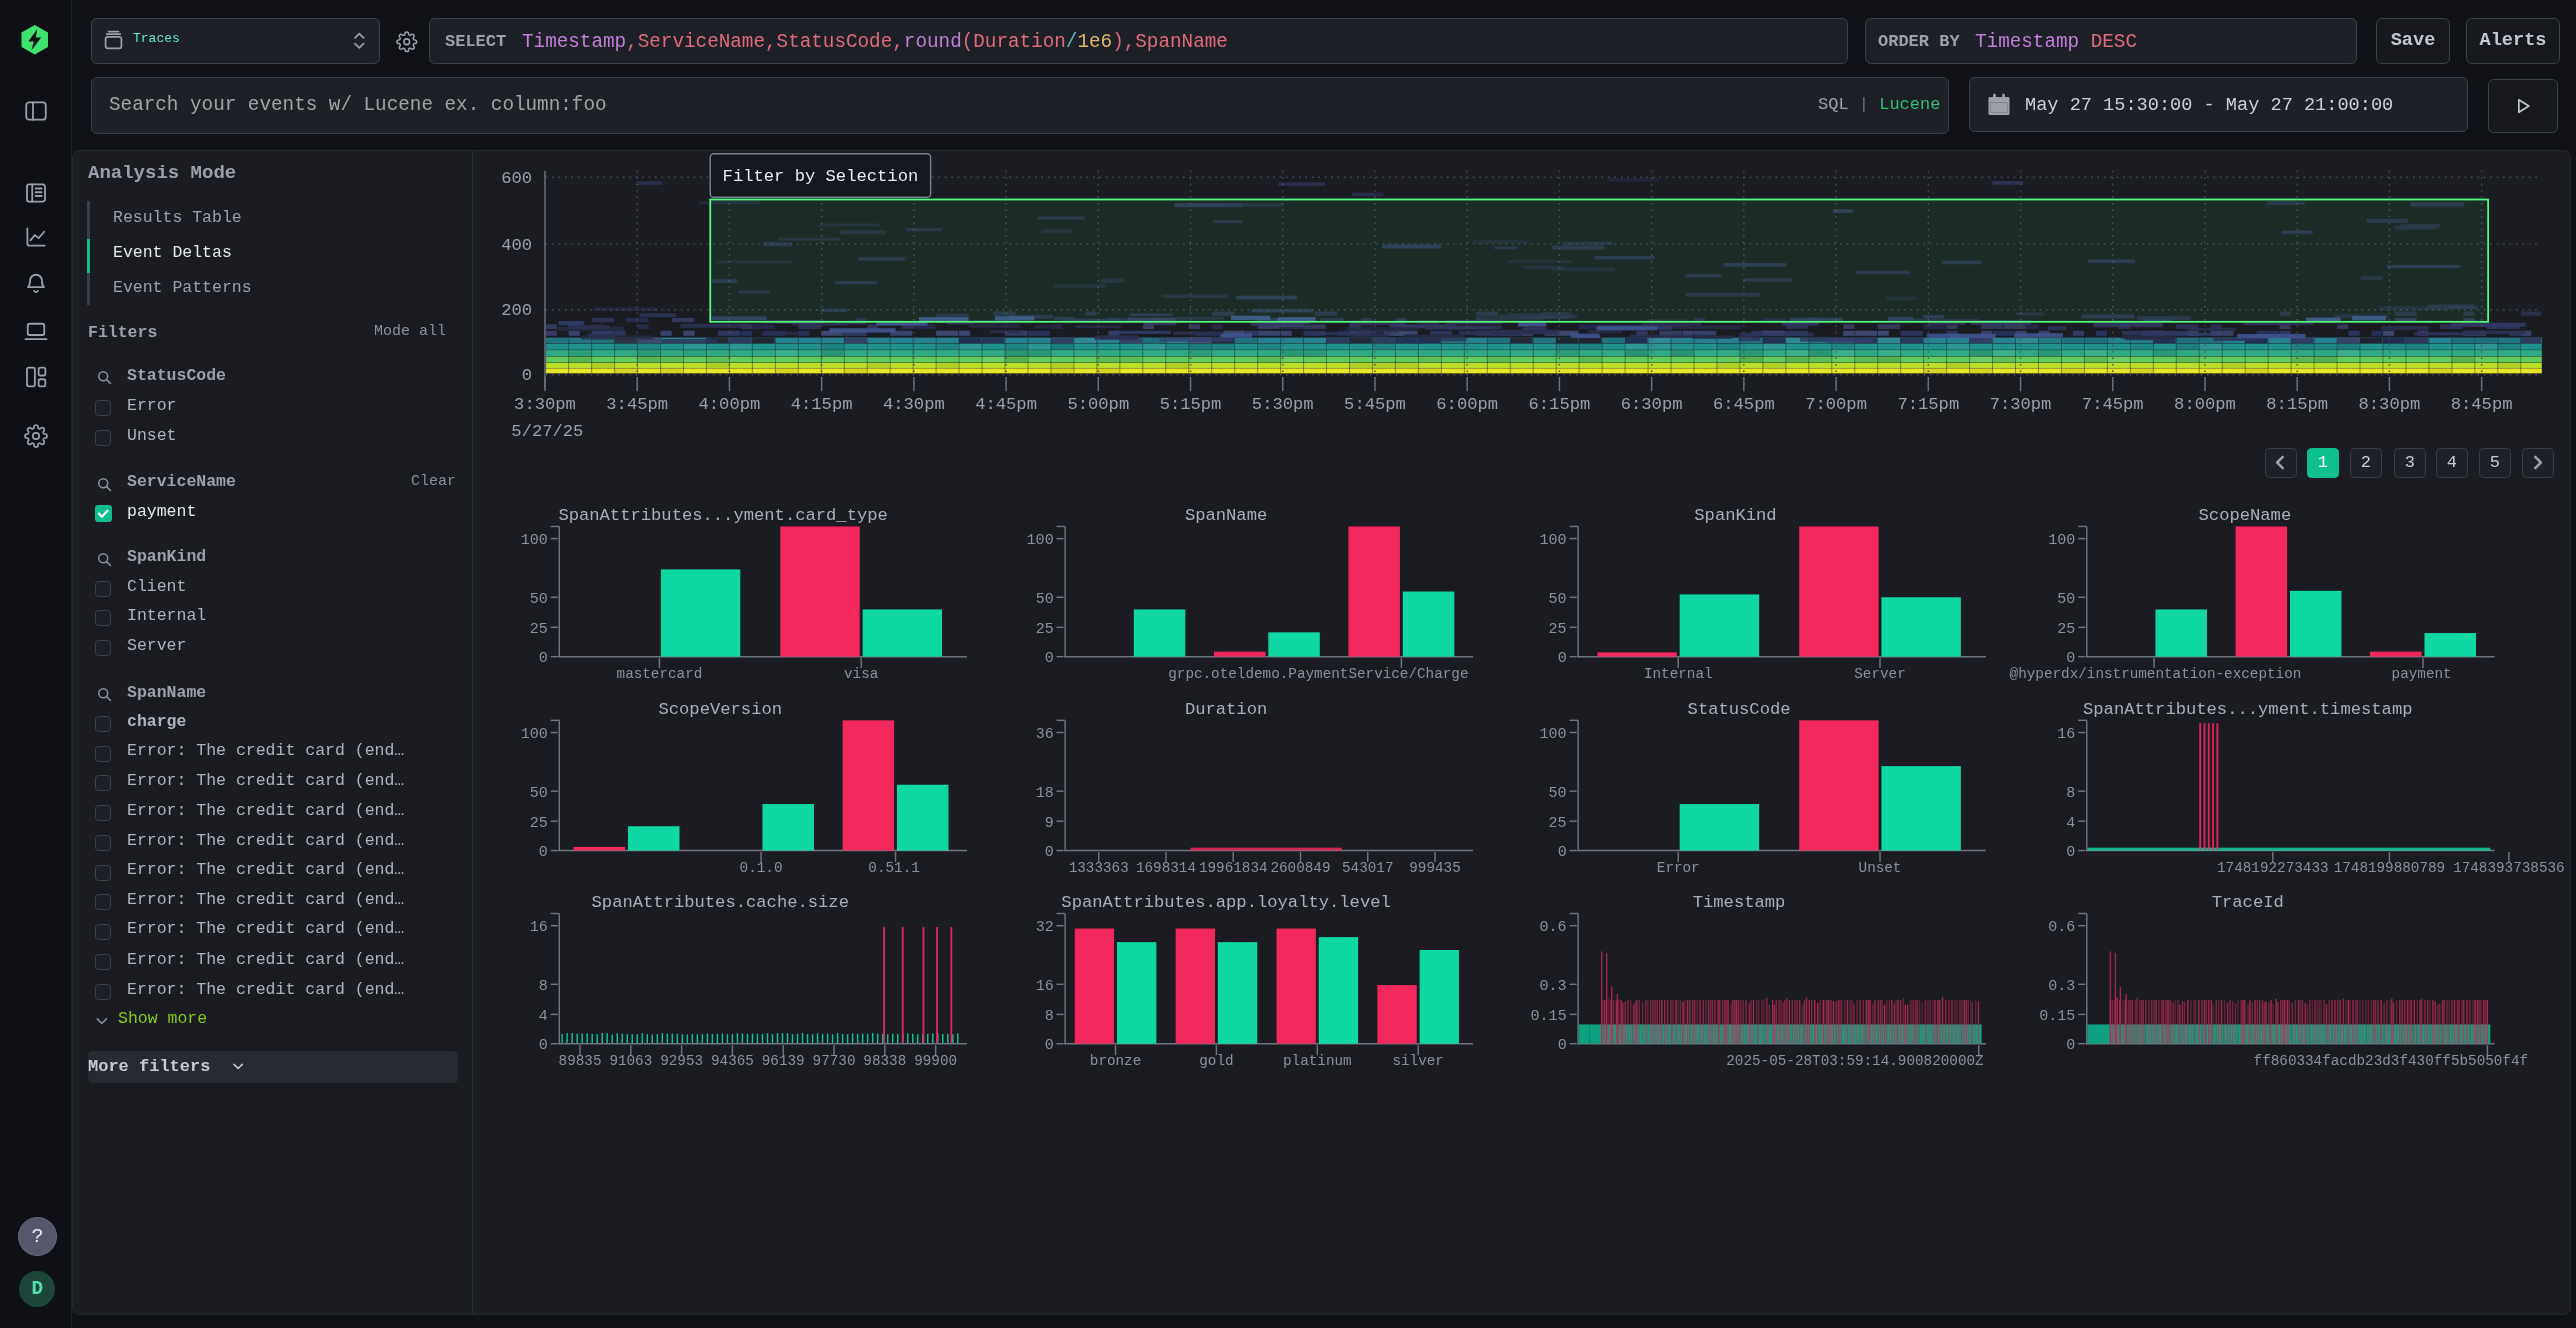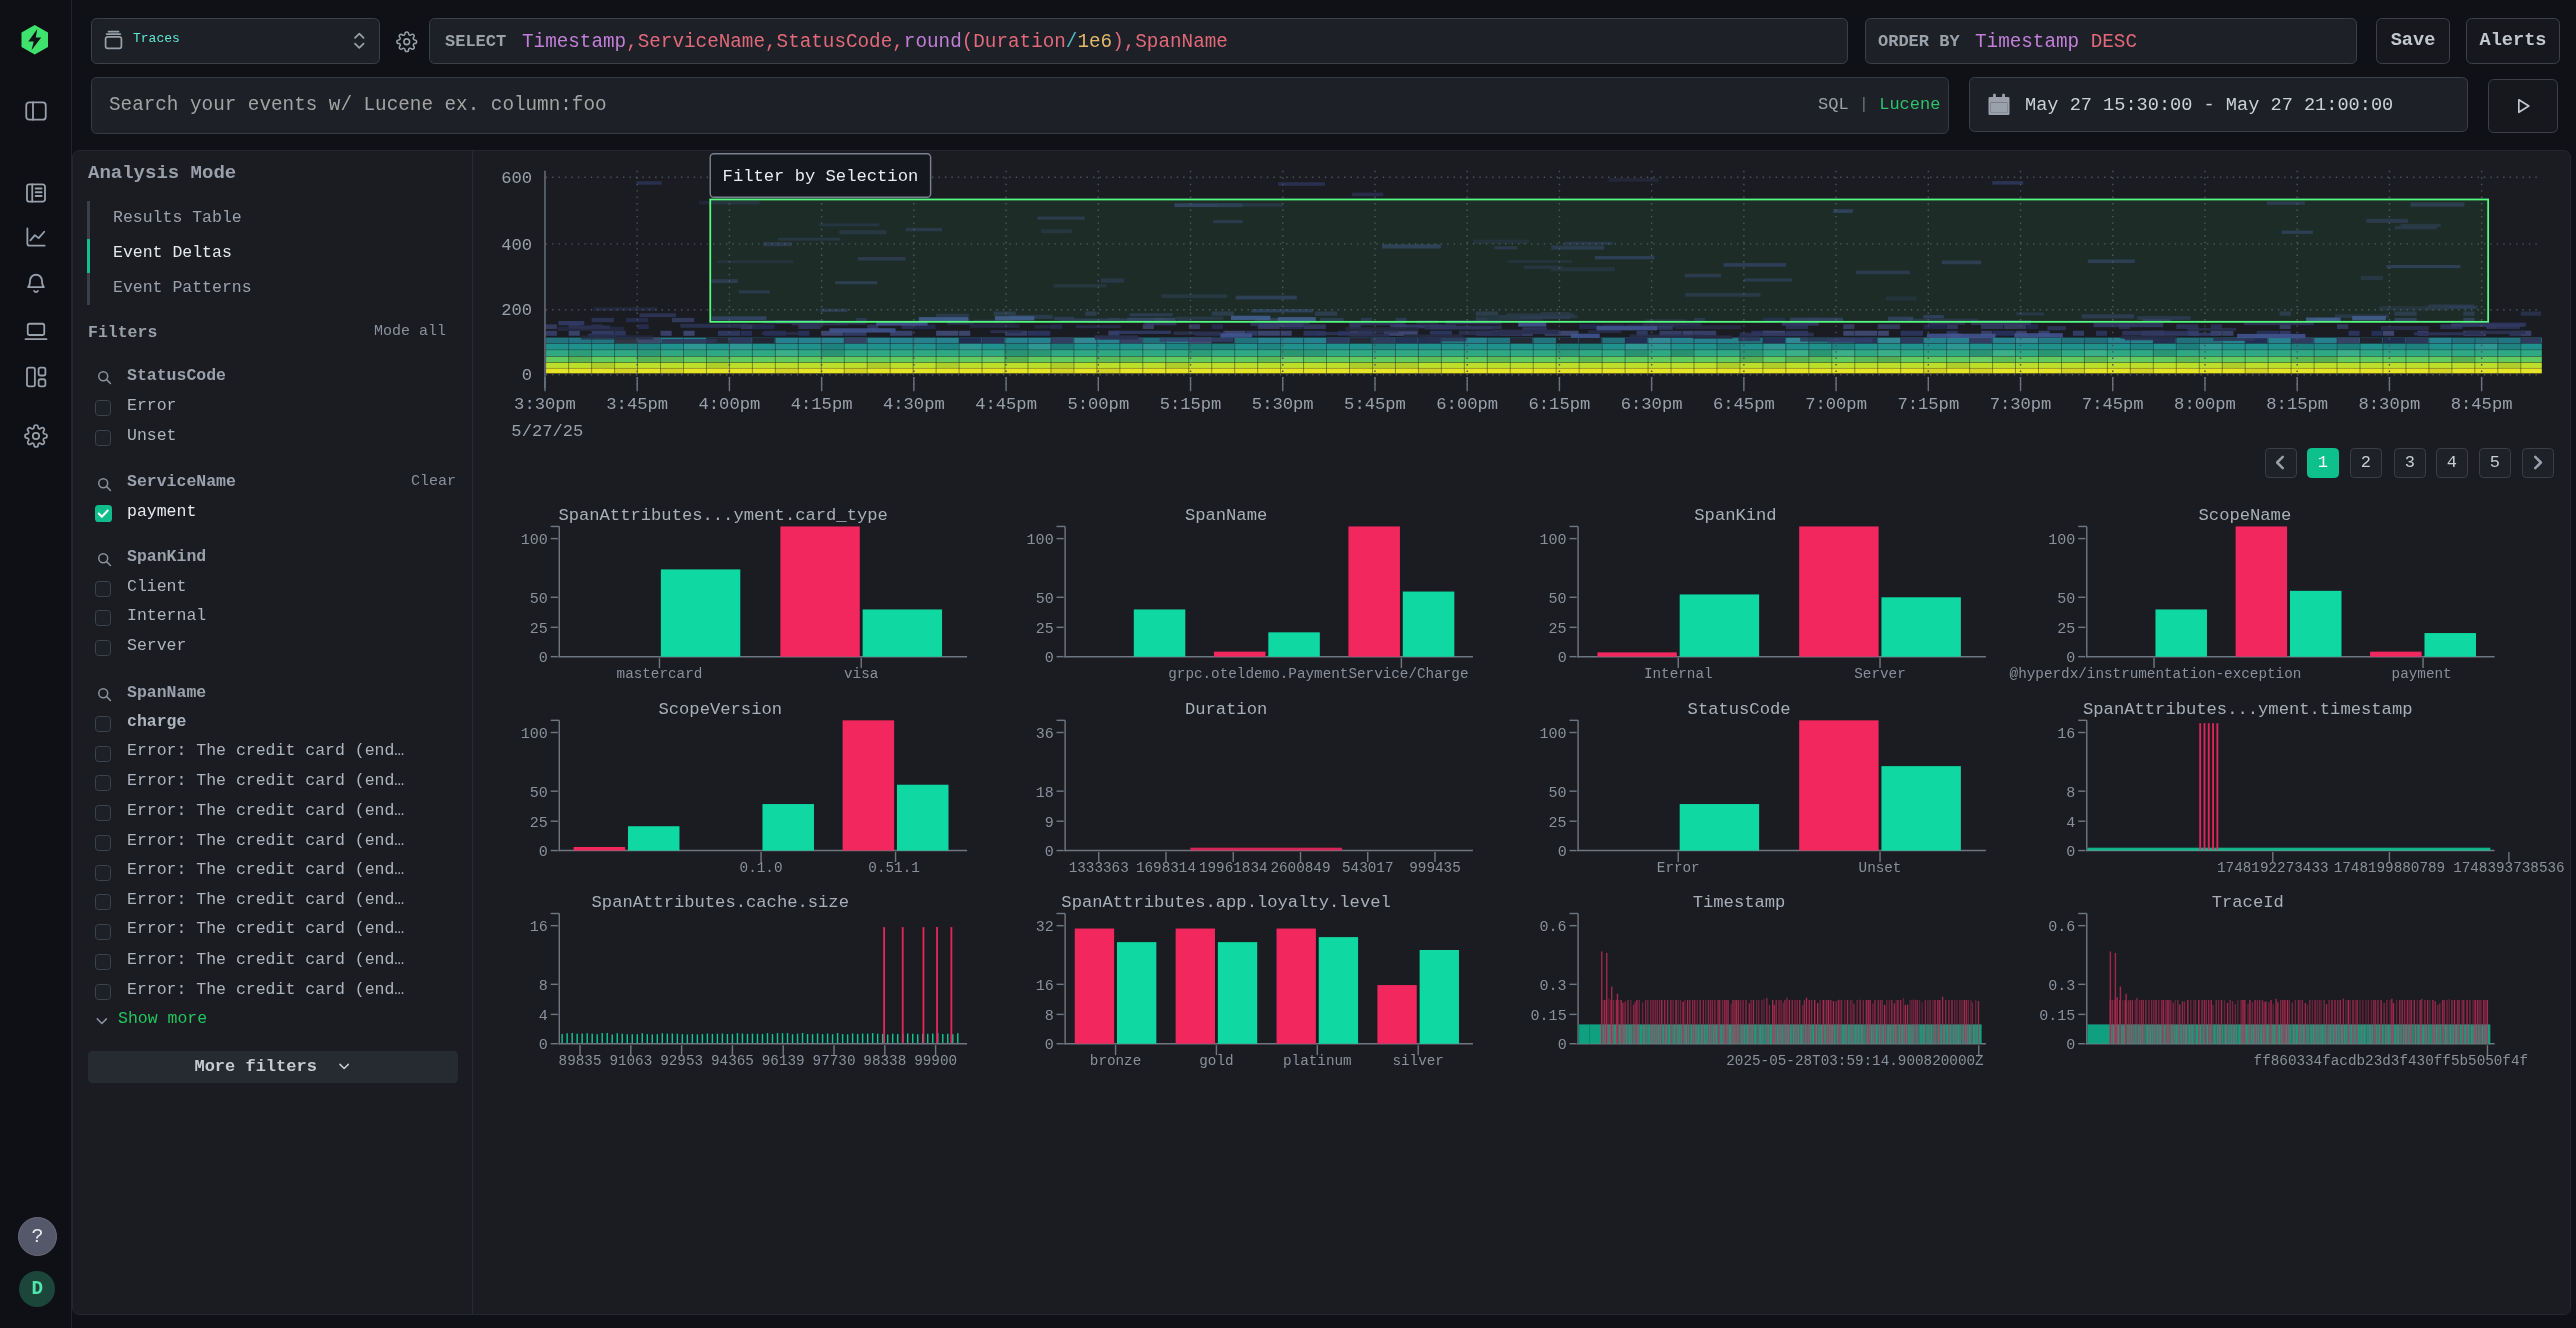--- a/index.html
+++ b/index.html
@@ -173,22 +173,22 @@
 <div class="abs" style="left:127px;top:890px;font-size:16.5px;font-weight:normal;color:#aeb4bd">Error: The credit card (end…</div>
 <div class="ck" style="left:95px;top:924px"></div>
 <div class="abs" style="left:127px;top:919px;font-size:16.5px;font-weight:normal;color:#aeb4bd">Error: The credit card (end…</div>
 <div class="ck" style="left:95px;top:954px"></div>
 <div class="abs" style="left:127px;top:950px;font-size:16.5px;font-weight:normal;color:#aeb4bd">Error: The credit card (end…</div>
 <div class="ck" style="left:95px;top:984px"></div>
 <div class="abs" style="left:127px;top:980px;font-size:16.5px;font-weight:normal;color:#aeb4bd">Error: The credit card (end…</div>
 <div class="abs" style="left:94px;top:1013px"><svg width="15.7" height="15.7" viewBox="0 0 24 24">
       <path d="M5 9l7 7 7-7" fill="none" stroke="#8a919c" stroke-width="2.4" stroke-linecap="round" stroke-linejoin="round"></path>
     </svg></div>
-<div class="abs" style="left:118px;top:1009px;font-size:16.5px;font-weight:normal;color:#22c55e">Show more</div>
-<div class="abs" style="left:88px;top:1051px;width:370px;height:32px;background:#262a31;border-radius:4.3px;text-align:center;font-size:17px;font-weight:bold;color:#c6cbd2;line-height:32px">More filters&nbsp;&nbsp;<svg width="14.3" height="14.3" viewBox="0 0 24 24" style="vertical-align:-2.1px">
+<div class="abs" style="left:118px;top:1009px;font-size:16.5px;font-weight:normal;color:#84cc16">Show more</div>
+<div class="abs" style="left:88px;top:1051px;width:370px;height:32px;background:#262a31;border-radius:4.3px;text-align:left;font-size:17px;font-weight:bold;color:#c6cbd2;line-height:32px">More filters&nbsp;&nbsp;<svg width="14.3" height="14.3" viewBox="0 0 24 24" style="vertical-align:-2.1px">
       <path d="M5 9l7 7 7-7" fill="none" stroke="#c6cbd2" stroke-width="2.6" stroke-linecap="round" stroke-linejoin="round"></path>
     </svg></div>
 <svg width="2097" height="1165" viewBox="660 210 2931 1628" style="position:absolute;left:472px;top:150px">
     <rect x="763.0" y="515.0" width="2790.0" height="7.0" fill="#e6e426"></rect>
     <rect x="763.0" y="507.0" width="2790.0" height="7.5" fill="#bcdf2a"></rect>
     <rect x="763.0" y="498.5" width="2790.0" height="8.0" fill="#63ca5f"></rect>
     <rect x="763.0" y="489.5" width="2790.0" height="8.5" fill="#2fa983"></rect>
     <rect x="763.0" y="480.5" width="2790.0" height="8.5" fill="#21918c"></rect>
     <rect x="763.0" y="472.0" width="2790.0" height="8.0" fill="#27808e"></rect>
     <rect x="763.0" y="472.0" width="31.1" height="8.0" fill="#000000" opacity="0.1"></rect>

